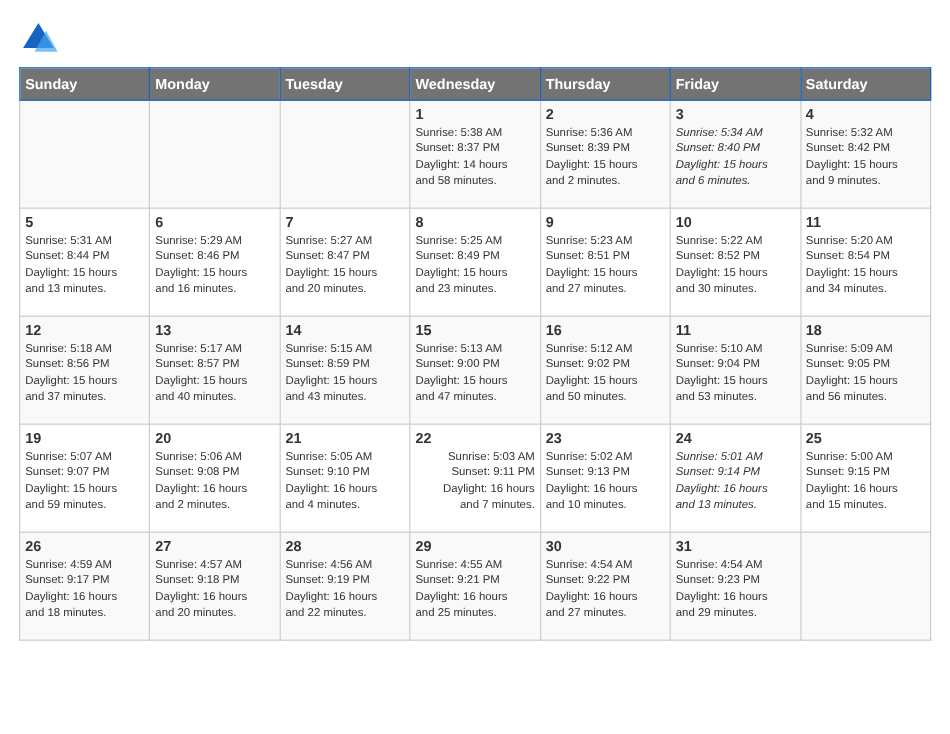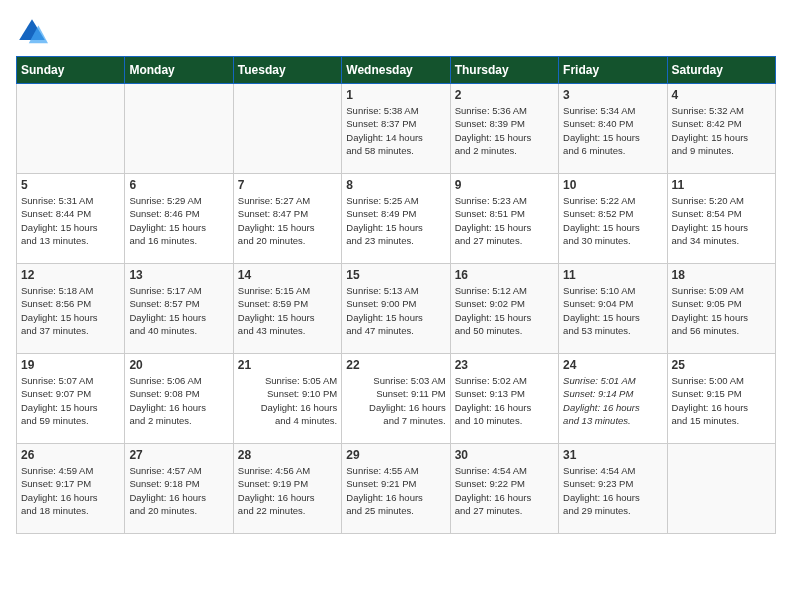--- a/index.html
+++ b/index.html
@@ -44,21 +44,21 @@
     .location {
       font-size: 16px;
       color: #555;
     }
     table {
       width: 100%;
       border-collapse: collapse;
       table-layout: fixed;
     }
     thead tr th {
-      background-color: #14532d;
+      background-color: #737373;
       color: #fff;
       font-size: 12px;
       font-weight: bold;
       padding: 6px 4px;
       text-align: left;
       border: 1px solid #1565c0;
     }
     tbody tr td {
       vertical-align: top;
       border: 1px solid #ccc;
@@ -132,21 +132,21 @@
         </td>
         <td>
           <span class="day-number">2</span>
           <div class="day-info" style="white-space: pre-line;">Sunrise: 5:36 AM
 Sunset: 8:39 PM
 Daylight: 15 hours
 and 2 minutes.</div>
         </td>
         <td>
           <span class="day-number">3</span>
-          <div class="day-info" style="white-space: pre-line;">Sunrise: 5:34 AM
+          <div class="day-info" style="white-space: pre-line; font-style: italic;">Sunrise: 5:34 AM
 Sunset: 8:40 PM
 Daylight: 15 hours
 and 6 minutes.</div>
         </td>
         <td>
           <span class="day-number">4</span>
           <div class="day-info" style="white-space: pre-line;">Sunrise: 5:32 AM
 Sunset: 8:42 PM
 Daylight: 15 hours
 and 9 minutes.</div>
@@ -264,21 +264,21 @@
         </td>
         <td>
           <span class="day-number">20</span>
           <div class="day-info" style="white-space: pre-line;">Sunrise: 5:06 AM
 Sunset: 9:08 PM
 Daylight: 16 hours
 and 2 minutes.</div>
         </td>
         <td>
           <span class="day-number">21</span>
-          <div class="day-info" style="white-space: pre-line; text-align: right;">Sunrise: 5:05 AM
+          <div class="day-info" style="white-space: pre-line;">Sunrise: 5:05 AM
 Sunset: 9:10 PM
 Daylight: 16 hours
 and 4 minutes.</div>
         </td>
         <td>
           <span class="day-number">22</span>
           <div class="day-info" style="white-space: pre-line; text-align: right;">Sunrise: 5:03 AM
 Sunset: 9:11 PM
 Daylight: 16 hours
 and 7 minutes.</div>

